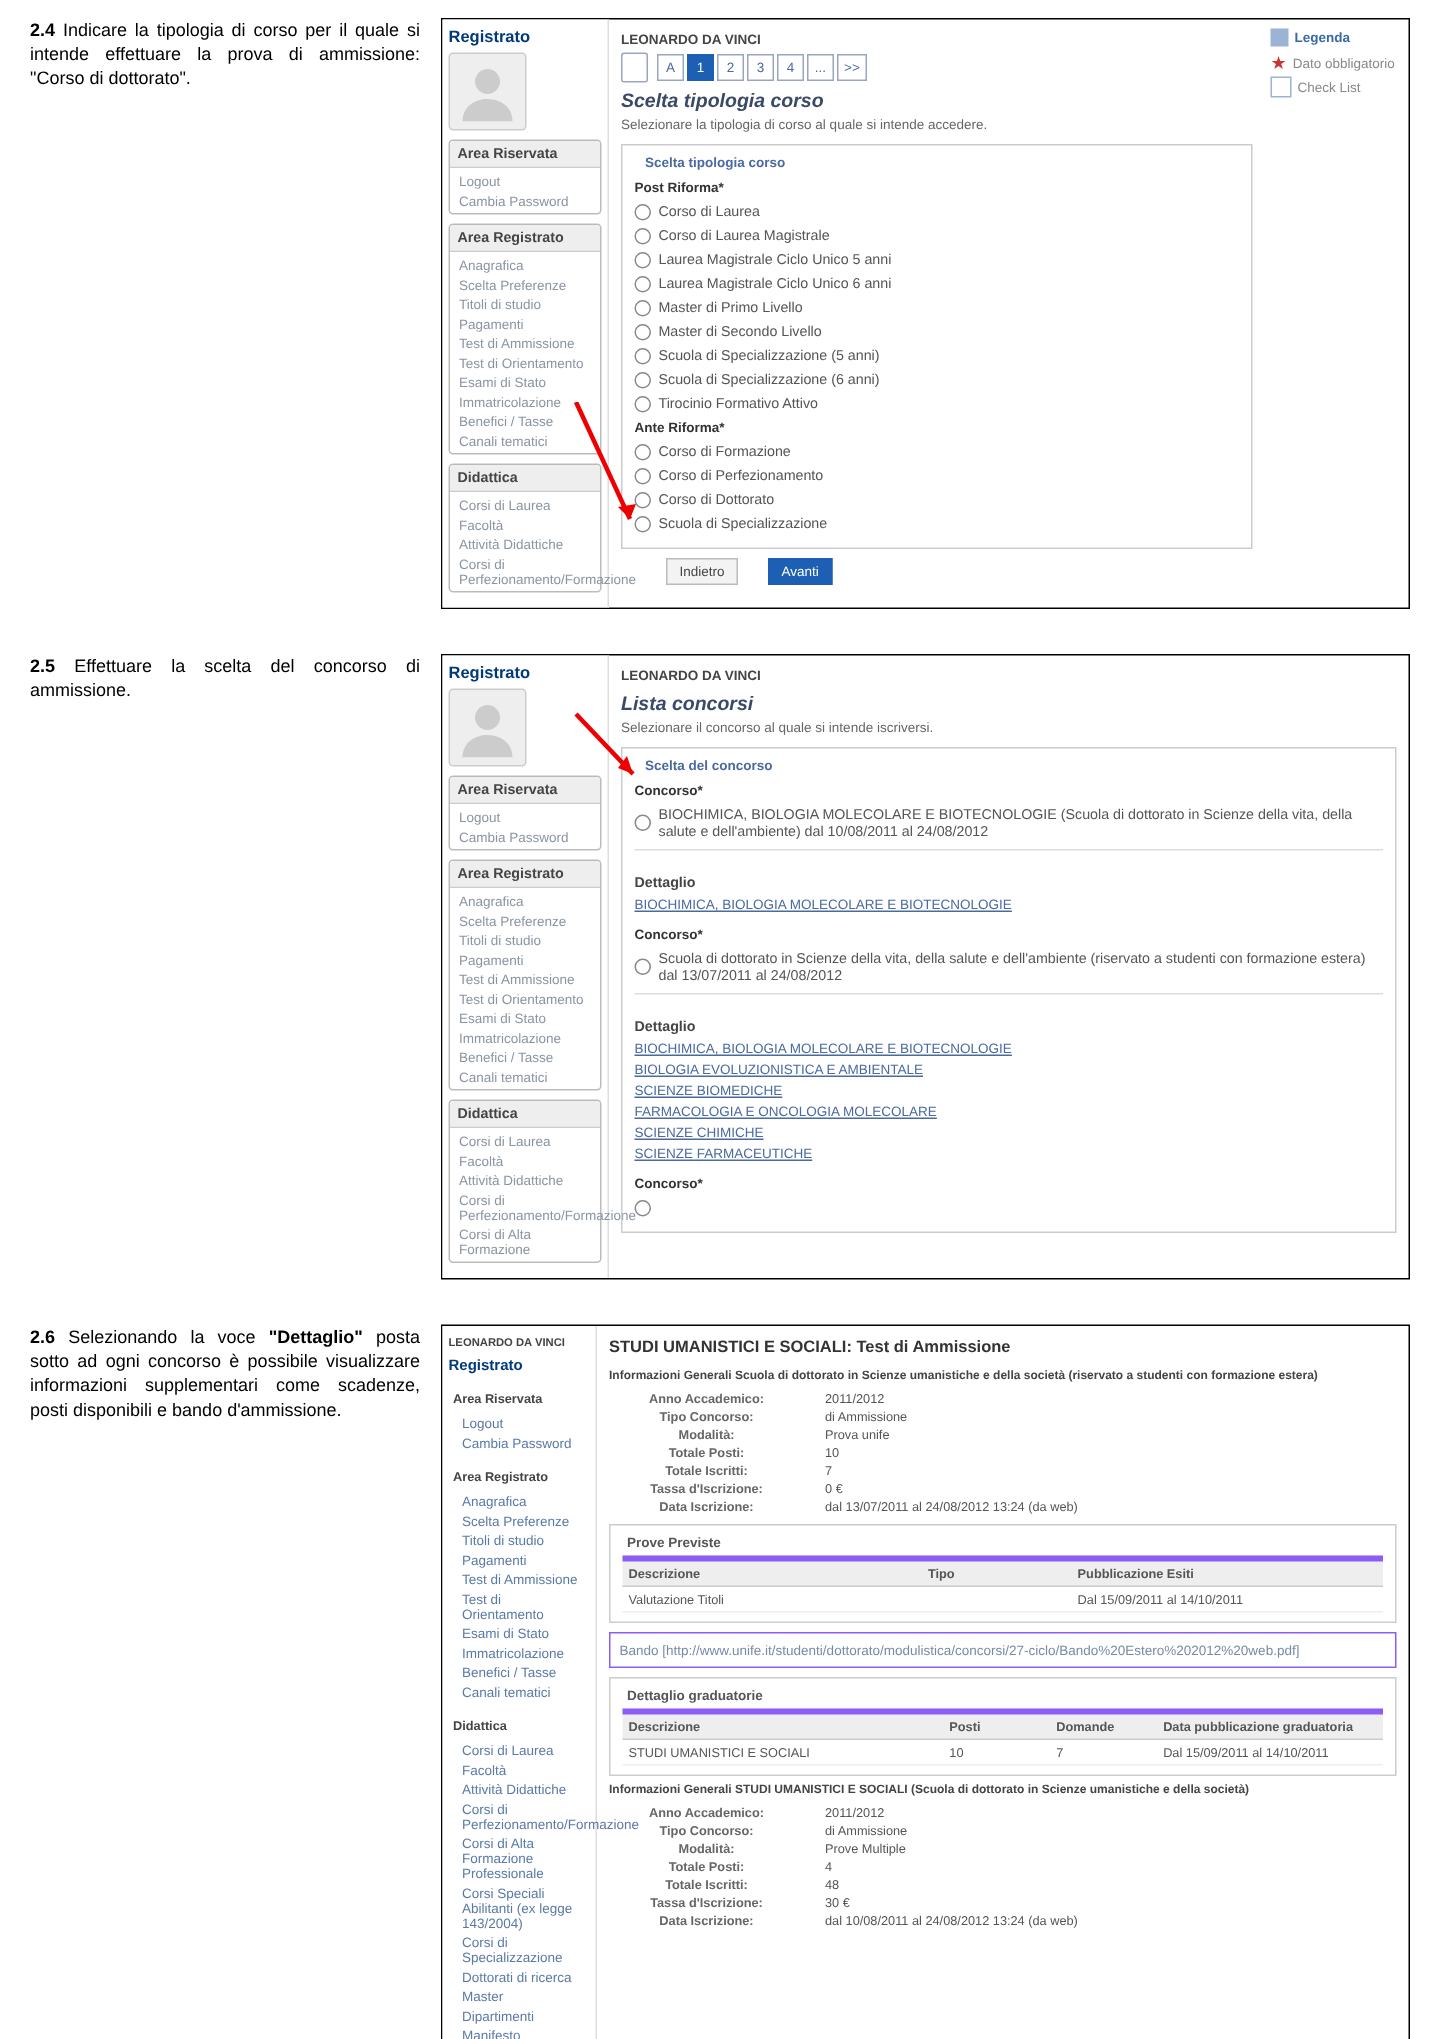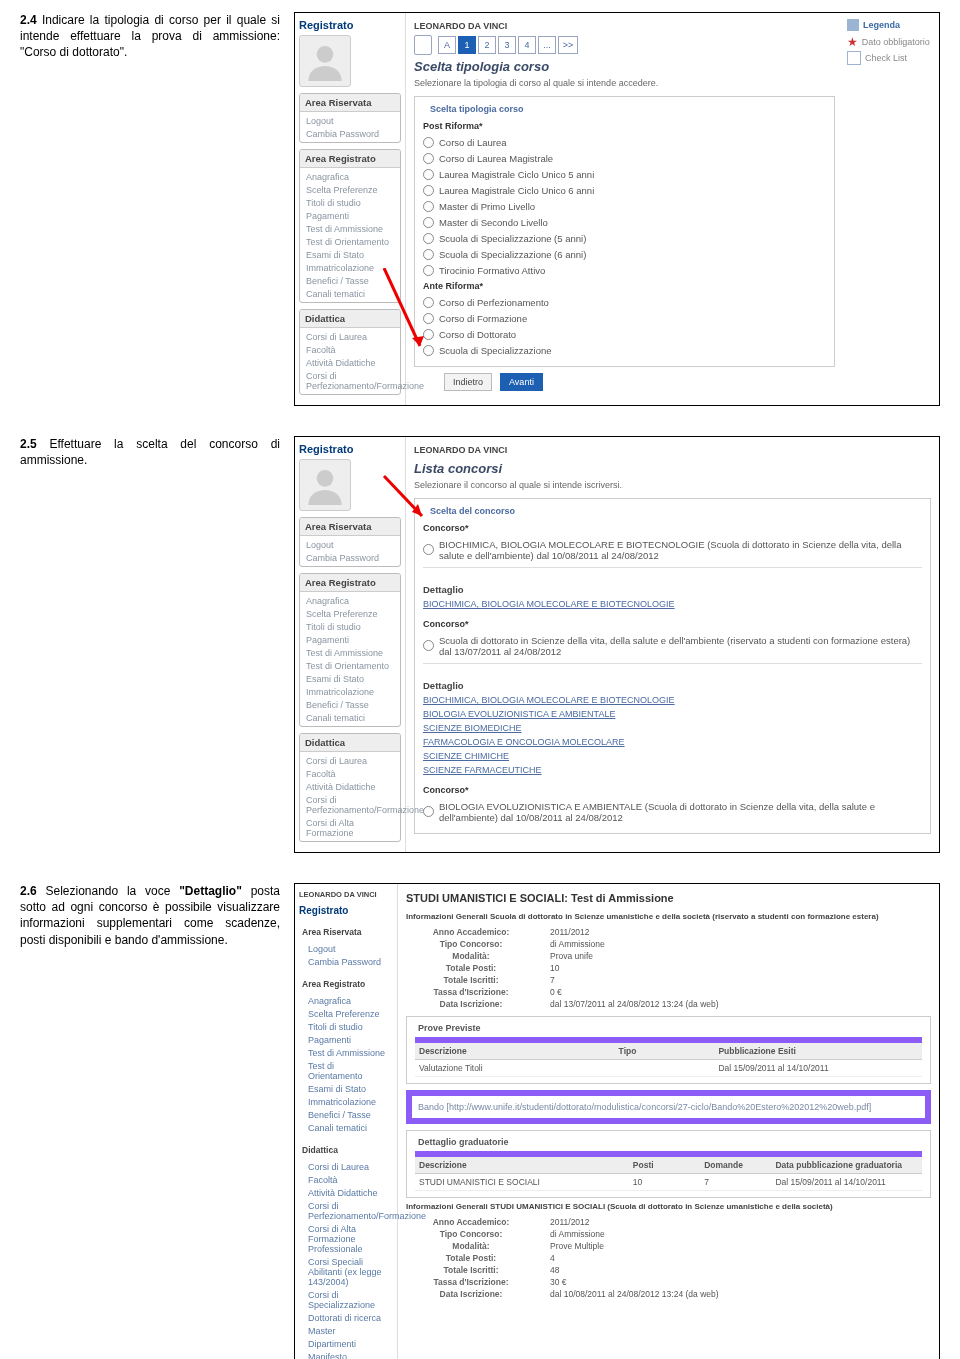--- a/index.html
+++ b/index.html
@@ -169,21 +169,21 @@
   }
   .radio {
     width: 9px;
     height: 9px;
     border: 1px solid #888;
     border-radius: 50%;
     flex: 0 0 9px;
   }
   .btnrow {
     display: flex;
-    gap: 8px;
+    gap: 20px;
     margin-top: 4px;
     padding-left: 30px;
   }
   .btn {
     padding: 3px 8px;
     font-size: 9px;
     border: 1px solid #bbb;
     background: #f3f3f3;
     color: #444;
   }
@@ -234,21 +234,21 @@
   .linky {
     color: #4a6aa0;
     text-decoration: underline;
     padding: 2px 0;
     display: block;
     font-size: 9px;
   }
   .linky.low { color:#7a8aa6; }
   .tblhead {
     background: #eee;
-    border-top: 6px solid #8b5cf6;
+    border-top: 4px solid #8b5cf6;
     border-bottom: 1px solid #ccc;
     padding: 3px 4px;
     display: flex;
     font-weight: bold;
     color: #555;
   }
   .tblrow {
     display: flex;
     padding: 3px 4px;
     color: #555;
@@ -391,25 +391,25 @@
               <span class="radio"></span>
               <span>Scuola di Specializzazione (6 anni)</span>
             </div>
           <div class="opt">
               <span class="radio"></span>
               <span>Tirocinio Formativo Attivo</span>
             </div>
           <div class="sect-label">Ante Riforma*</div>
           <div class="opt">
               <span class="radio"></span>
+              <span>Corso di Formazione</span>
+            </div>
+          <div class="opt">
+              <span class="radio"></span>
               <span>Corso di Perfezionamento</span>
-            </div>
-          <div class="opt">
-              <span class="radio"></span>
-              <span>Corso di Formazione</span>
             </div>
           <div class="opt">
               <span class="radio"></span>
               <span>Corso di Dottorato</span>
             </div>
           <div class="opt">
               <span class="radio"></span>
               <span>Scuola di Specializzazione</span>
             </div>
         </div>
@@ -513,21 +513,20 @@
           <div class="detthead">Dettaglio</div>
           <a class="linky">BIOCHIMICA, BIOLOGIA MOLECOLARE E BIOTECNOLOGIE</a>
           <a class="linky">BIOLOGIA EVOLUZIONISTICA E AMBIENTALE</a>
           <a class="linky">SCIENZE BIOMEDICHE</a>
           <a class="linky">FARMACOLOGIA E ONCOLOGIA MOLECOLARE</a>
           <a class="linky">SCIENZE CHIMICHE</a>
           <a class="linky">SCIENZE FARMACEUTICHE</a>
           <div class="sect-label" style="margin-top:8px">Concorso*</div>
           <div class="opt">
               <span class="radio"></span>
-              <span>BIOLOGIA EVOLUZIONISTICA E AMBIENTALE (Scuola di dottorato in Scienze della vita, della salute e dell'ambiente) dal 10/08/2011 al 24/08/2012</span>
             </div>
         </div>
 
         <div class="arrow" style="left:-30px; top:35px;">
           <svg width="60" height="55">
               <line x1="8" y1="4" x2="46" y2="44" stroke="#e00" stroke-width="3"></line>
               <polygon points="46,44 36,40 42,32" fill="#e00"></polygon>
             </svg>
         </div>
       </div>
@@ -626,21 +625,21 @@
             <div style="flex:1">Tipo</div>
             <div style="flex:2">Pubblicazione Esiti</div>
           </div>
           <div class="tblrow">
             <div style="flex:2">Valutazione Titoli</div>
             <div style="flex:1"></div>
             <div style="flex:2">Dal 15/09/2011 al 14/10/2011</div>
           </div>
         </div>
 
-        <div style="border:6px solid #8b5cf6;padding:4px 6px;margin:6px 0">
+        <div style="border:1px solid #8b5cf6;padding:4px 6px;margin:6px 0">
           <a class="linky low" style="text-decoration:none">Bando [http://www.unife.it/studenti/dottorato/modulistica/concorsi/27-ciclo/Bando%20Estero%202012%20web.pdf]</a>
         </div>
 
         <div class="pane">
           <div class="ph">Dettaglio graduatorie</div>
           <div class="tblhead">
             <div style="flex:3">Descrizione</div>
             <div style="flex:1">Posti</div>
             <div style="flex:1">Domande</div>
             <div style="flex:2">Data pubblicazione graduatoria</div>

